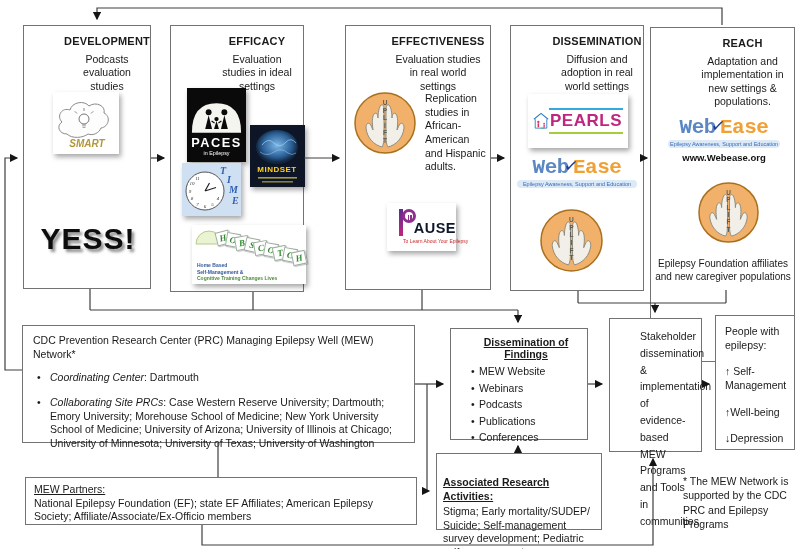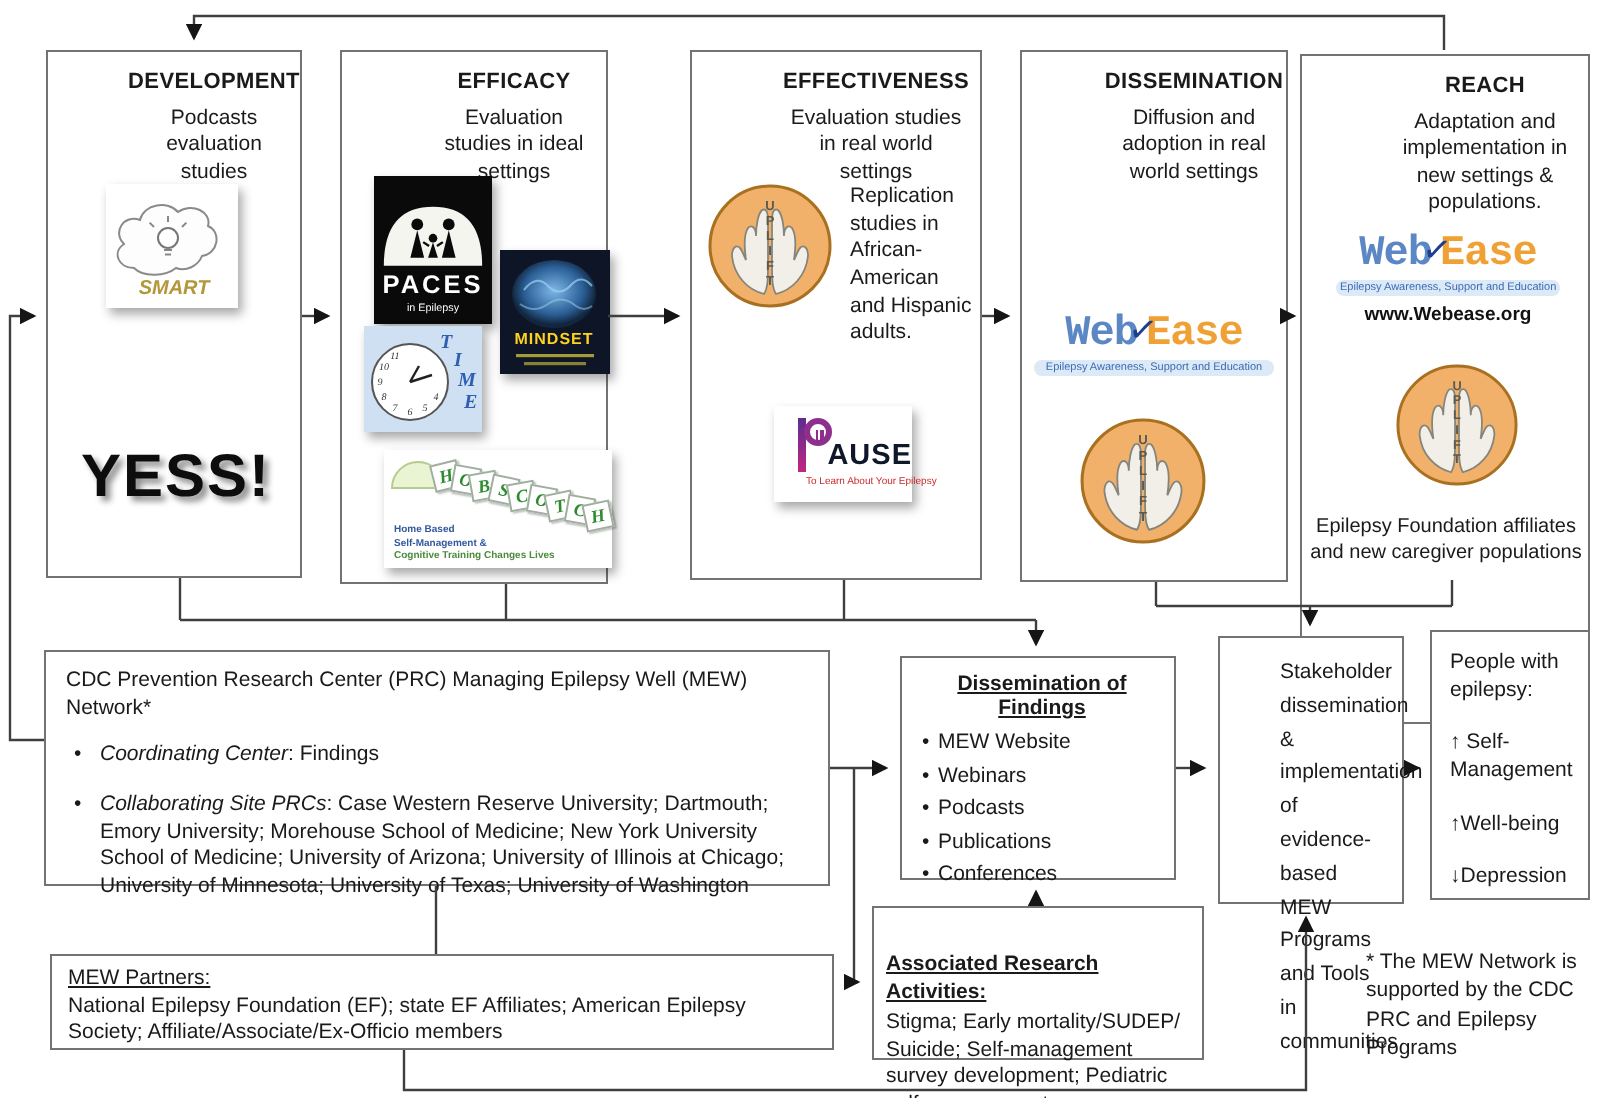--- a/index.html
+++ b/index.html
@@ -46,21 +46,21 @@
   
   .uplift{position:absolute;}
   
   .net-box{padding:8px 10px;font-size:10.5px;line-height:1.3;}
   .net-title{margin-bottom:10px;}
   .net-bullet{position:relative;padding-left:17px;margin-bottom:11px;}
   .net-bullet:before{content:"\2022";position:absolute;left:4px;}
   .it{font-style:italic;}
   .mew-box{padding:5px 8px;font-size:10.5px;line-height:1.3;}
   .u{text-decoration:underline;}
-  .dof-box{padding:7px 6px 0 10px;font-size:10.5px;}
+  .dof-box{padding:7px 6px 0 20px;font-size:10.5px;}
   .dof-title{font-weight:bold;text-decoration:underline;text-align:center;margin-bottom:5px;}
   .dof-item{position:relative;padding-left:8px;margin-bottom:4.5px;}
   .dof-item:before{content:"\2022";position:absolute;left:0;}
   .ara-box{padding:22px 6px;font-size:10.5px;line-height:1.32;}
   .ara-title{font-weight:bold;text-decoration:underline;margin-bottom:1px;}
   .stake-box{padding:9px 6px 0 9px;font-size:10.5px;line-height:1.6;}
   .people-box{padding:9px 6px 0 9px;font-size:10.5px;line-height:1.3;}
   .people-item{margin-top:13px;}
   .footnote{position:absolute;left:683px;top:474px;width:114px;font-size:10.5px;line-height:1.38;}
 </style>
@@ -198,20 +198,32 @@
         <div class="pause-word">AUSE</div>
       </div>
       <div class="pause-sub">To Learn About Your Epilepsy</div>
     </div>
   </div>
 
   <div class="box" style="left:510px;top:25px;width:134px;height:266px;">
     <div class="stage-title">DISSEMINATION</div>
     <div class="stage-desc">Diffusion and adoption in real world settings</div>
 
+    <div class="card pearls-card" style="left:17px;top:68px;width:100px;height:54px;">
+      <svg width="32" height="38" viewBox="0 0 36 40">
+        <path d="M2,16 L18,3 L34,16" fill="none" stroke="#2f7ec7" stroke-width="2.5"></path>
+        <path d="M5,16 V36 H31 V16" fill="#fff" stroke="#2f7ec7" stroke-width="2"></path>
+        <circle cx="12" cy="22" r="2.6" fill="#d8315f"></circle>
+          <rect x="10.3" y="25" width="3.4" height="9" fill="#d8315f"></rect>
+        <circle cx="25" cy="26" r="2.1" fill="#e0457b"></circle>
+          <rect x="23.4" y="28.5" width="3.2" height="6.5" fill="#e0457b"></rect>
+        <path d="M18,36 h8" stroke="#4ab06f" stroke-width="2"></path>
+      </svg>
+      <div class="pearls-word">PEARLS</div>
+    </div>
 
     <div class="abs" style="left:6px;top:131px;width:120px;">
       <div class="webease">
         <span class="we-web">Web</span>
         <span class="we-check">✓</span>
         <span class="we-ease">Ease</span>
       </div>
       <div class="we-tag">Epilepsy Awareness, Support and Education</div>
     </div>
     <svg class="uplift" style="left:28px;top:182px;" width="65" height="65">
@@ -233,21 +245,21 @@
     </div>
     <svg class="uplift" style="left:46px;top:153px;" width="63" height="63">
         <use href="#uplift-sym"></use>
       </svg>
     <div class="note-text" style="left:4px;top:229px;width:136px;text-align:center;font-size:10px;">Epilepsy Foundation affiliates and new caregiver populations</div>
   </div>
 
   <div class="box net-box" style="left:22px;top:325px;width:393px;height:118px;">
     <div class="net-title">CDC Prevention Research Center (PRC) Managing Epilepsy Well (MEW) Network*</div>
     <div class="net-bullet">
-      <span class="it">Coordinating Center</span><span>: Findings</span>
+      <span class="it">Coordinating Center</span><span>: Dartmouth</span>
     </div>
     <div class="net-bullet">
       <span class="it">Collaborating Site PRCs</span><span>: Case Western Reserve University; Dartmouth; Emory University; Morehouse School of Medicine; New York University School of Medicine; University of Arizona; University of Illinois at Chicago; University of Minnesota; University of Texas; University of Washington</span>
     </div>
   </div>
 
   <div class="box mew-box" style="left:25px;top:477px;width:392px;height:48px;">
     <div class="u">MEW Partners:</div>
     <div>National Epilepsy Foundation (EF); state EF Affiliates; American Epilepsy Society; Affiliate/Associate/Ex-Officio members</div>
   </div>

